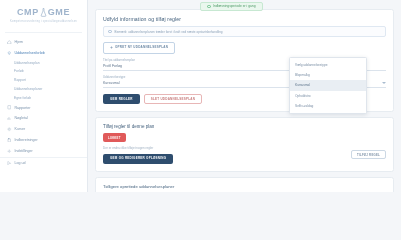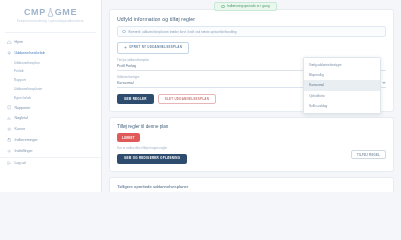--- a/index.html
+++ b/index.html
@@ -8,21 +8,21 @@
     font-family: "Liberation Sans", sans-serif;
     background:#f4f6f9;
     font-size:4px;
     color:#5a6a7a;
     position:relative;
   }
   #app { display:flex; width:401px; height:192px; position:relative; }
 
   
   .sidebar {
-    width:102px; height:192px; background:#ffffff;
+    width:88px; height:192px; background:#ffffff;
     border-right:1px solid #e4e9ef;
     display:flex; flex-direction:column;
     flex-shrink:0; position:relative;
   }
   .logo-wrap { padding:8px 6px 6px; text-align:center; }
   .logo-text {
     font-size:9px; letter-spacing:.6px; color:#9fb4cc;
     font-weight:700; line-height:1;
     display:flex; align-items:center; justify-content:center; gap:1px;
   }

